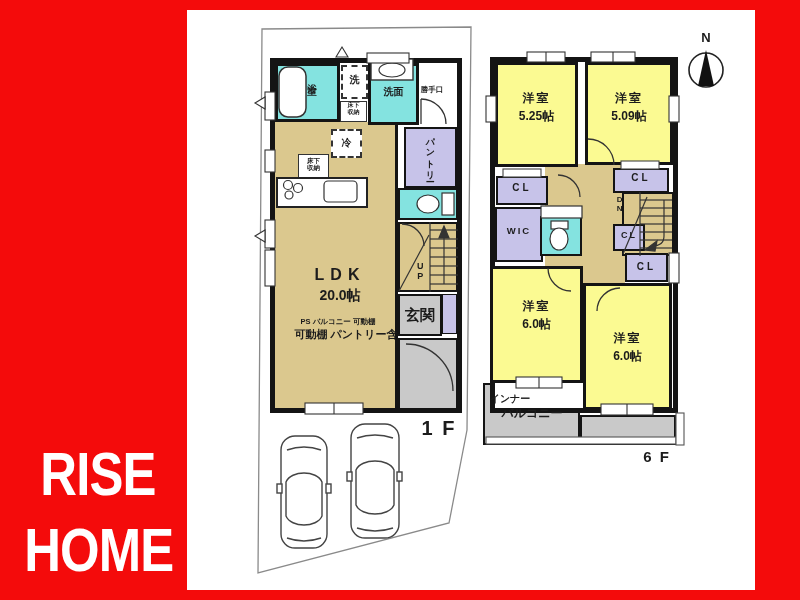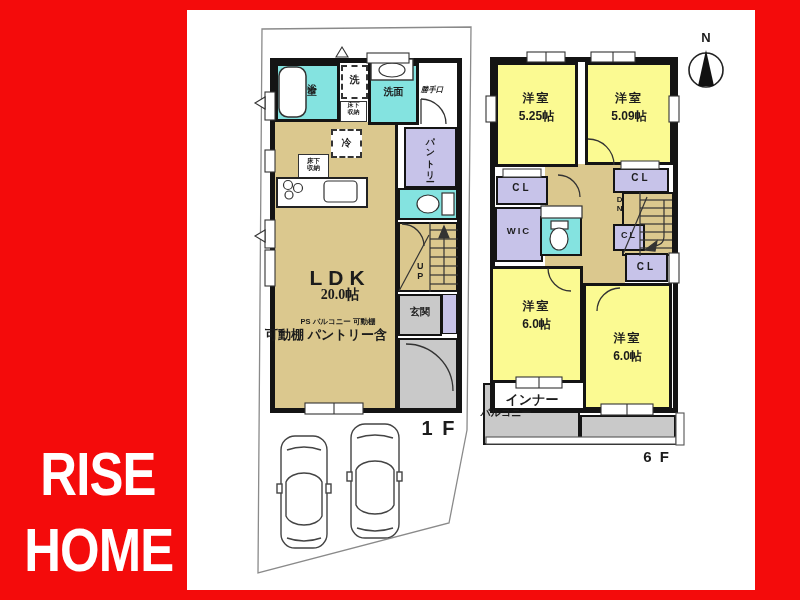--- a/index.html
+++ b/index.html
@@ -195,48 +195,48 @@
       <rect x="486" y="437" width="190" height="7"></rect>
       <rect x="676" y="413" width="8" height="32"></rect>
     </g>
   </svg>
 
   <div class="lbl vert" style="left:306px;top:76px;font-size:9.5px;letter-spacing:2px;">浴室</div>
   <div class="lbl" style="left:341px;top:74px;width:27px;font-size:10px;">洗</div>
   <div class="lbl pre" style="left:340px;top:102px;width:27px;font-size:6px;">床下
 収納</div>
   <div class="lbl" style="left:368px;top:86px;width:51px;font-size:10px;">洗面</div>
-  <div class="lbl" style="left:413px;top:86px;width:38px;font-size:7.5px;font-style:italic;">勝手口</div>
+  <div class="lbl" style="left:413px;top:86px;width:38px;font-size:7.5px;">勝手口</div>
   <div class="lbl vert" style="left:425px;top:131px;font-size:9px;letter-spacing:1px;">パントリー</div>
   <div class="lbl" style="left:331px;top:137px;width:31px;font-size:10px;">冷</div>
   <div class="lbl pre" style="left:298px;top:157px;width:31px;font-size:6.5px;">床下
 収納</div>
-  <div class="lbl" style="left:295px;top:266px;width:90px;font-size:21px;letter-spacing:6px;">LDK</div>
-  <div class="lbl" style="left:295px;top:287px;width:90px;font-size:14px;font-family:Liberation Serif, serif;">20.0帖</div>
+  <div class="lbl" style="left:295px;top:266px;width:90px;font-size:16px;letter-spacing:6px;">LDK</div>
+  <div class="lbl" style="left:295px;top:287px;width:90px;font-size:14px;">20.0帖</div>
   <div class="lbl" style="left:272px;top:318px;width:132px;font-size:7.5px;">PS バルコニー 可動棚</div>
-  <div class="lbl" style="left:260px;top:328px;width:132px;font-size:13px;">可動棚 パントリー含</div>
-  <div class="lbl" style="left:398px;top:306px;width:44px;font-size:10px;">玄関</div>
+  <div class="lbl" style="left:280px;top:328px;width:132px;font-size:11px;">可動棚 パントリー含</div>
+  <div class="lbl" style="left:398px;top:306px;width:44px;font-size:15px;">玄関</div>
   <div class="lbl vert" style="left:415px;top:261px;font-size:9px;">UP</div>
   <div class="lbl" style="left:414px;top:417px;width:50px;font-size:20px;letter-spacing:2px;">1 F</div>
 
   <div class="lbl" style="left:495px;top:92px;width:83px;font-size:12px;letter-spacing:2px;">洋室</div>
   <div class="lbl" style="left:495px;top:110px;width:83px;font-size:12px;">5.25帖</div>
   <div class="lbl" style="left:585px;top:92px;width:88px;font-size:12px;letter-spacing:2px;">洋室</div>
   <div class="lbl" style="left:585px;top:110px;width:88px;font-size:12px;">5.09帖</div>
   <div class="lbl" style="left:496px;top:182px;width:52px;font-size:10px;letter-spacing:3px;">CL</div>
   <div class="lbl" style="left:613px;top:172px;width:56px;font-size:10px;letter-spacing:3px;">CL</div>
   <div class="lbl" style="left:495px;top:226px;width:48px;font-size:9.5px;letter-spacing:2px;">WIC</div>
   <div class="lbl vert" style="left:615px;top:195px;font-size:8px;">DN</div>
   <div class="lbl" style="left:613px;top:230px;width:32px;font-size:9px;letter-spacing:2px;">CL</div>
   <div class="lbl" style="left:625px;top:261px;width:43px;font-size:10px;letter-spacing:3px;">CL</div>
   <div class="lbl" style="left:490px;top:300px;width:93px;font-size:12px;letter-spacing:2px;">洋室</div>
   <div class="lbl" style="left:490px;top:318px;width:93px;font-size:12px;">6.0帖</div>
   <div class="lbl" style="left:583px;top:332px;width:89px;font-size:12px;letter-spacing:2px;">洋室</div>
   <div class="lbl" style="left:583px;top:350px;width:89px;font-size:12px;">6.0帖</div>
-  <div class="lbl" style="left:486px;top:393px;width:92px;font-size:13px;">インナー</div>
-  <div class="lbl" style="left:456px;top:407px;width:100px;font-size:10px;">バルコニー</div>
+  <div class="lbl" style="left:464px;top:393px;width:92px;font-size:10px;">インナー</div>
+  <div class="lbl" style="left:482px;top:407px;width:100px;font-size:12px;">バルコニー</div>
   <div class="lbl" style="left:632px;top:448px;width:50px;font-size:15px;letter-spacing:2px;">6 F</div>
   <div class="lbl" style="left:692px;top:31px;width:28px;font-size:13px;">N</div>
 
   <div class="brand" style="left:8px;top:438px;width:180px;">RISE</div>
   <div class="brand" style="left:8px;top:514px;width:180px;">HOME</div>
 
 </div>
 
 </body></html>

